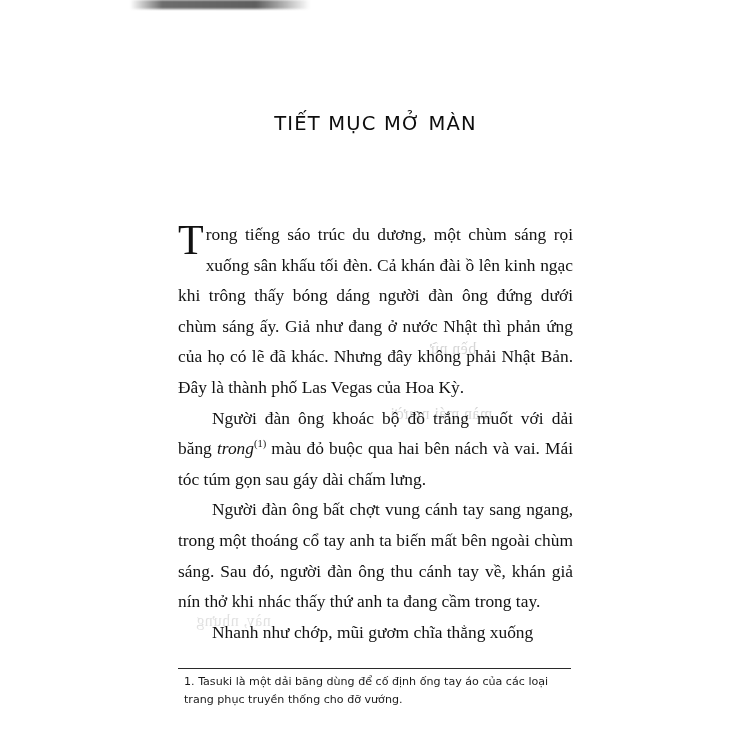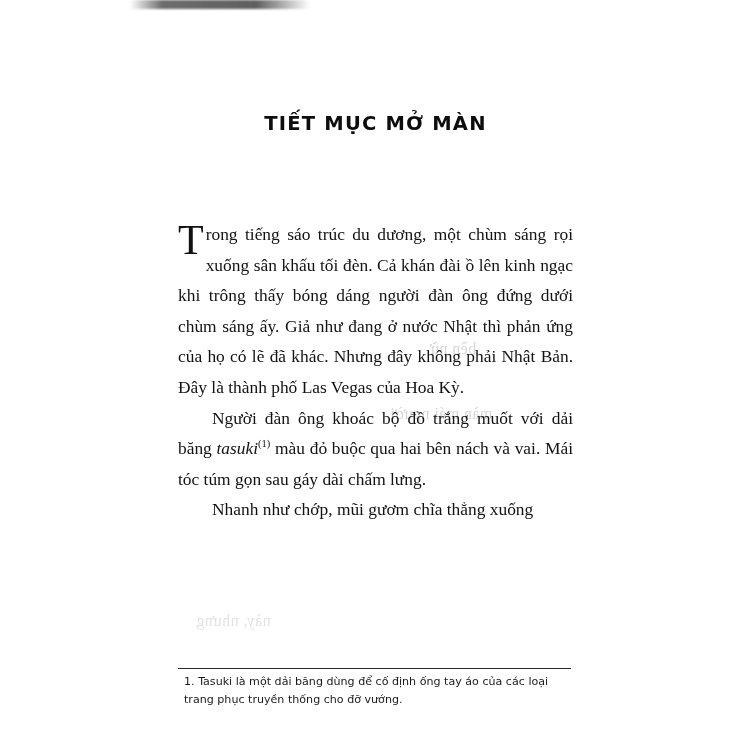--- a/index.html
+++ b/index.html
@@ -37,21 +37,21 @@
 
   .content {
     position: absolute;
     left: 178px;
     top: 112px;
     width: 395px;
   }
 
   .chapter-title {
     font-family: "DejaVu Sans", sans-serif;
-    font-weight: bold;
+    font-weight: normal;
     font-size: 19.5px;
     letter-spacing: 1.2px;
     text-align: center;
     color: #0d0d0d;
     margin: 0 0 84px 0;
     white-space: nowrap;
   }
 
   .body-text {
     font-size: 17.4px;
@@ -138,22 +138,23 @@
   <div class="bleed b3">này, nhưng</div>
 
   <div class="content">
 
     <h1 class="chapter-title">TIẾT MỤC MỞ MÀN</h1>
 
     <div class="body-text">
 
       <p class="first"><span class="dropcap">T</span><span>rong tiếng sáo trúc du dương, một chùm sáng rọi xuống sân khấu tối đèn. Cả khán đài ồ lên kinh ngạc khi trông thấy bóng dáng người đàn ông đứng dưới chùm sáng ấy. Giả như đang ở nước Nhật thì phản ứng của họ có lẽ đã khác. Nhưng đây không phải Nhật Bản. Đây là thành phố Las Vegas của Hoa Kỳ.</span></p>
 
-      <p><span>Người đàn ông khoác bộ đồ trắng muốt với dải băng </span><span class="italic">tasuki</span><sup class="fn">(1)</sup><span> màu đỏ buộc qua hai bên nách và vai. Mái tóc túm gọn sau gáy dài chấm lưng.</span></p>
+      <p><span>Người đàn ông khoác bộ đồ trắng muốt với dải băng </span><span class="italic">trong</span><sup class="fn">(1)</sup><span> màu đỏ buộc qua hai bên nách và vai. Mái tóc túm gọn sau gáy dài chấm lưng.</span></p>
 
+      <p>Người đàn ông bất chợt vung cánh tay sang ngang, trong một thoáng cổ tay anh ta biến mất bên ngoài chùm sáng. Sau đó, người đàn ông thu cánh tay về, khán giả nín thở khi nhác thấy thứ anh ta đang cầm trong tay.</p>
 
 
       <p>Nhanh như chớp, mũi gươm chĩa thẳng xuống</p>
 
     </div>
   </div>
 
   <div class="footnote-rule"></div>
 
   <div class="footnote">

